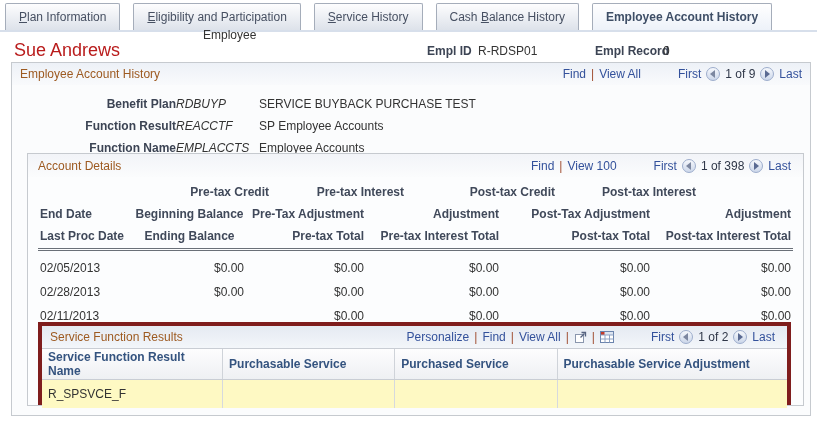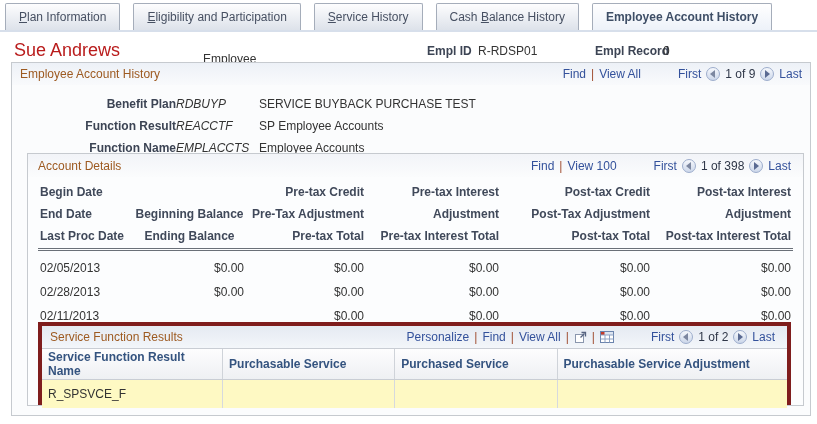--- a/index.html
+++ b/index.html
@@ -84,21 +84,21 @@
   </div>
   <div class="tab">
     <span><span>Cash </span><span class="key">B</span><span>alance History</span></span>
   </div>
   <div class="tab active">
     <span><span>Employee Account History</span></span>
   </div>
 </div>
 
 <div class="name">Sue Andrews</div>
-<div class="abs" style="left:203px; top:52px;">Employee</div>
+<div class="abs" style="left:203px; top:28px;">Employee</div>
 <div class="abs blbl" style="left:427px; top:44px;">Empl ID</div>
 <div class="abs" style="left:478px; top:44px;">R-RDSP01</div>
 <div class="abs blbl" style="left:595px; top:44px;">Empl Record</div>
 <div class="abs" style="left:663px; top:44px;">0</div>
 
 <div class="eah">
 
   <div class="bar eah-bar">
     <span class="sec-title">Employee Account History</span>
     <span class="bar-links">
@@ -153,21 +153,20 @@
           <span class="pgbtn">
               <span class="tri-r"></span>
             </span>
           <a class="lnk">Last</a>
         </span>
       </span>
     </div>
 
     <div class="ad-head">
       <div class="hrow">
-        <span class="c1">Begin Date</span>
         <span class="c2"></span>
         <span class="c3">Pre-tax Credit</span>
         <span class="c4">Pre-tax Interest</span>
         <span class="c5">Post-tax Credit</span>
         <span class="c6">Post-tax Interest</span>
       </div>
       <div class="hrow">
         <span class="c1">End Date</span>
         <span class="c2">Beginning Balance</span>
         <span class="c3">Pre-Tax Adjustment</span>

